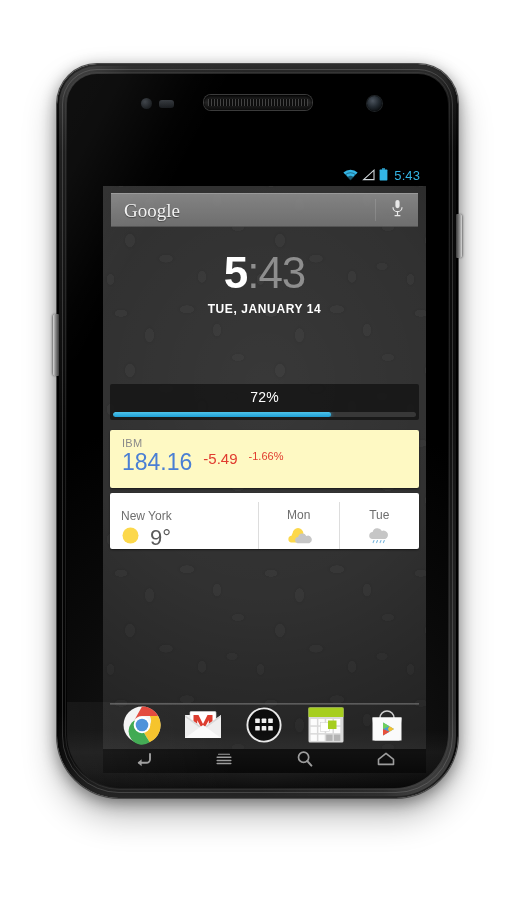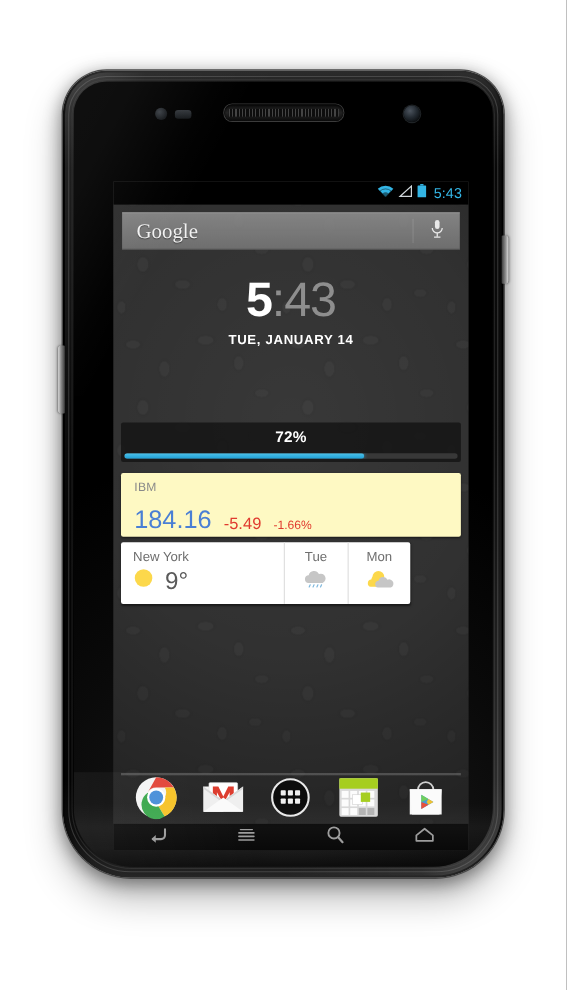--- a/index.html
+++ b/index.html
@@ -223,21 +223,21 @@
   #progress-widget {
     position:absolute; left:7px; top:219px;
     width:309px; height:36px;
     background:rgba(24,24,24,.93);
     border-radius:2px;
     z-index:15;
   }
   #progress-label {
     position:absolute; left:0; right:0; top:5px;
     text-align:center;
-    color:#ffffff; font-size:14px; font-weight:bold;
+    color:#ffffff; font-size:14px; font-weight:normal;
     letter-spacing:.2px;
   }
   #progress-track {
     position:absolute; left:3px; right:3px; bottom:3px;
     height:5px;
     background:#383838;
     border-radius:3px;
     overflow:hidden;
   }
   #progress-fill {
@@ -255,35 +255,36 @@
     border-radius:2px;
     box-shadow:0 1px 2px rgba(0,0,0,.5);
     padding:7px 12px 0 12px;
     z-index:15;
   }
   #stock-symbol {
     color:#8a8a8a; font-size:11px; line-height:1.1;
     letter-spacing:.3px;
   }
   #stock-row {
-    display:flex; align-items:flex-end; gap:11px; margin-top:12px;
+    display:flex; align-items:flex-start; gap:11px; margin-top:2px;
   }
   #stock-price { color:#4a7fd4; font-size:23px; font-weight:300; line-height:1; }
   #stock-change { color:#e03b2f; font-size:15px; font-weight:400; line-height:1; }
   #stock-change-pct { color:#e03b2f; font-size:11px; font-weight:400; line-height:1; }
 
   
   #weather-widget {
     position:absolute; left:7px; top:328px;
-    width:263px; height:56px;
+    width:309px; height:56px;
     background:#ffffff;
     border-radius:2px;
     box-shadow:0 1px 2px rgba(0,0,0,.5);
     display:flex;
     z-index:15;
+    align-items:flex-end;
   }
   #weather-current {
     flex:0 0 148px;
     padding:6px 0 0 11px;
   }
   #weather-city { color:#6e6e6e; font-size:12px; line-height:1.2; }
   #weather-now-row { display:flex; align-items:center; gap:10px; margin-top:3px; }
   #weather-temp { color:#5a5a5a; font-size:22px; font-weight:300; line-height:1; }
   .weather-forecast {
     flex:1 1 0;
@@ -419,41 +420,41 @@
             <span>
               <svg width="19" height="19" viewBox="0 0 19 19">
                 <circle cx="9.5" cy="9.5" r="8" fill="#fcd84b"></circle>
               </svg>
             </span>
             <span id="weather-temp">9°</span>
           </div>
         </div>
 
         <div class="weather-forecast">
+          <div class="forecast-day">Mon</div>
+          <span class="forecast-icon">
+            <svg width="26" height="19" viewBox="0 0 26 19">
+              <circle cx="12" cy="7.5" r="5.4" fill="#fcd84b"></circle>
+              <path d="M5 16.5 a3.4 3.4 0 0 1 .5-6.7 a4.6 4.6 0 0 1 8.6-1 a3.8 3.8 0 0 1 3.3 7.7 Z" fill="#fcd84b"></path>
+              <path d="M11.5 17.2 a3.2 3.2 0 0 1 .6-6.3 a4.4 4.4 0 0 1 8.2-.9 a3.6 3.6 0 0 1 3 7.2 Z" fill="#c6c6c6"></path>
+            </svg>
+          </span>
+        </div>
+
+        <div class="weather-forecast">
           <div class="forecast-day">Tue</div>
           <span class="forecast-icon">
             <svg width="26" height="19" viewBox="0 0 26 19">
               <path d="M6 13 a3.6 3.6 0 0 1 .6-7.1 a5 5 0 0 1 9.3-1 a4.1 4.1 0 0 1 3.4 8.1 Z" fill="#c6c6c6"></path>
               <g stroke="#7fb8dd" stroke-width="1.1" stroke-linecap="round">
                 <line x1="8" y1="14.6" x2="7.1" y2="16.6"></line>
                 <line x1="11.5" y1="14.6" x2="10.6" y2="16.6"></line>
                 <line x1="15" y1="14.6" x2="14.1" y2="16.6"></line>
                 <line x1="18.3" y1="14.6" x2="17.4" y2="16.6"></line>
               </g>
-            </svg>
-          </span>
-        </div>
-
-        <div class="weather-forecast">
-          <div class="forecast-day">Mon</div>
-          <span class="forecast-icon">
-            <svg width="26" height="19" viewBox="0 0 26 19">
-              <circle cx="12" cy="7.5" r="5.4" fill="#fcd84b"></circle>
-              <path d="M5 16.5 a3.4 3.4 0 0 1 .5-6.7 a4.6 4.6 0 0 1 8.6-1 a3.8 3.8 0 0 1 3.3 7.7 Z" fill="#fcd84b"></path>
-              <path d="M11.5 17.2 a3.2 3.2 0 0 1 .6-6.3 a4.4 4.4 0 0 1 8.2-.9 a3.6 3.6 0 0 1 3 7.2 Z" fill="#c6c6c6"></path>
             </svg>
           </span>
         </div>
       </div>
 
       <div id="dock-divider"></div>
       <div id="dock">
 
         <div class="dock-item">
           <span>

